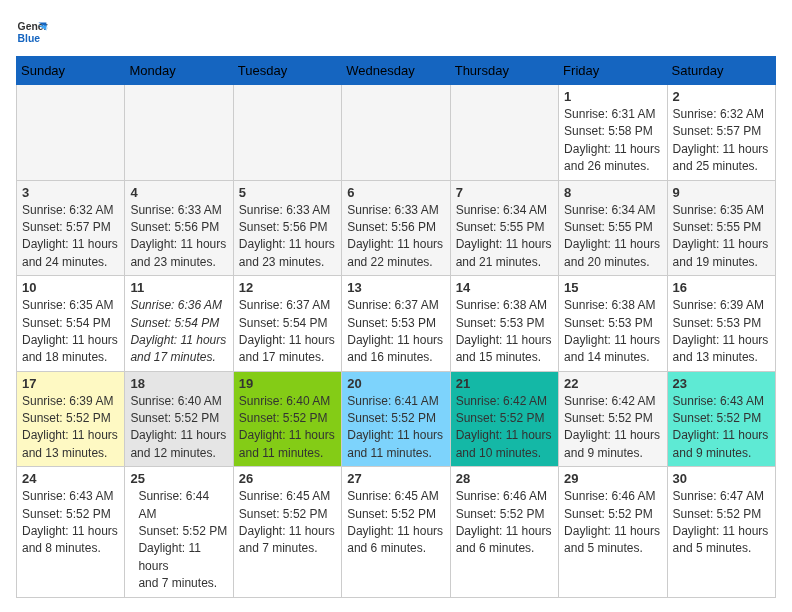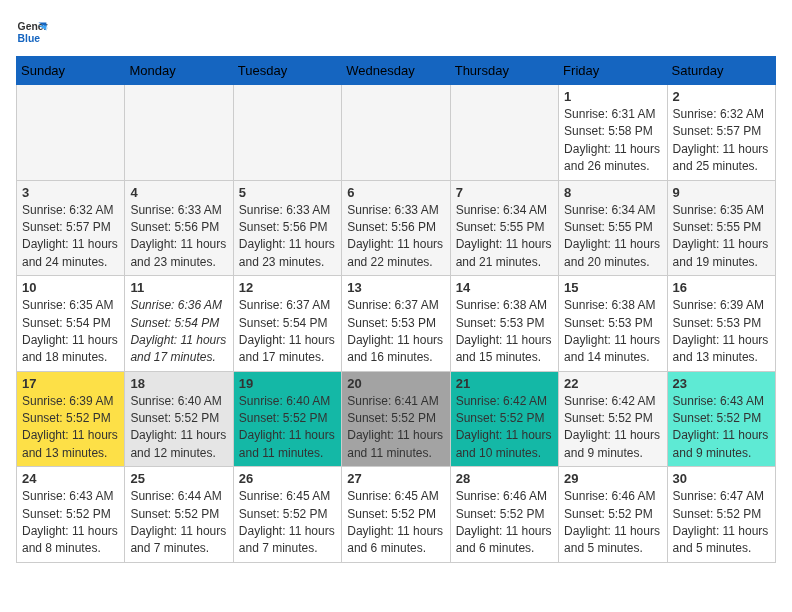--- a/index.html
+++ b/index.html
@@ -224,42 +224,42 @@
         </td>
         <td>
           <span class="day-num">16</span>
           <div class="day-info" style="white-space: pre-line;">Sunrise: 6:39 AM
 Sunset: 5:53 PM
 Daylight: 11 hours
 and 13 minutes.</div>
         </td>
       </tr>
       <tr>
-        <td style="background: #fde047;">
+        <td style="background: #fef9c3;">
           <span class="day-num">17</span>
           <div class="day-info" style="white-space: pre-line;">Sunrise: 6:39 AM
 Sunset: 5:52 PM
 Daylight: 11 hours
 and 13 minutes.</div>
         </td>
         <td style="background: #e5e5e5;">
           <span class="day-num">18</span>
           <div class="day-info" style="white-space: pre-line;">Sunrise: 6:40 AM
 Sunset: 5:52 PM
 Daylight: 11 hours
 and 12 minutes.</div>
         </td>
-        <td style="background: #14b8a6;">
+        <td style="background: #84cc16;">
           <span class="day-num">19</span>
           <div class="day-info" style="white-space: pre-line;">Sunrise: 6:40 AM
 Sunset: 5:52 PM
 Daylight: 11 hours
 and 11 minutes.</div>
         </td>
-        <td style="background: #a3a3a3;">
+        <td style="background: #7dd3fc;">
           <span class="day-num">20</span>
           <div class="day-info" style="white-space: pre-line;">Sunrise: 6:41 AM
 Sunset: 5:52 PM
 Daylight: 11 hours
 and 11 minutes.</div>
         </td>
         <td style="background: #14b8a6;">
           <span class="day-num">21</span>
           <div class="day-info" style="white-space: pre-line;">Sunrise: 6:42 AM
 Sunset: 5:52 PM
@@ -284,21 +284,21 @@
       <tr>
         <td>
           <span class="day-num">24</span>
           <div class="day-info" style="white-space: pre-line;">Sunrise: 6:43 AM
 Sunset: 5:52 PM
 Daylight: 11 hours
 and 8 minutes.</div>
         </td>
         <td>
           <span class="day-num">25</span>
-          <div class="day-info" style="white-space: pre-line;">Sunrise: 6:44 AM
+          <div class="day-info" style="white-space: pre-line; margin-left: 8px;">Sunrise: 6:44 AM
 Sunset: 5:52 PM
 Daylight: 11 hours
 and 7 minutes.</div>
         </td>
         <td>
           <span class="day-num">26</span>
           <div class="day-info" style="white-space: pre-line;">Sunrise: 6:45 AM
 Sunset: 5:52 PM
 Daylight: 11 hours
 and 7 minutes.</div>

